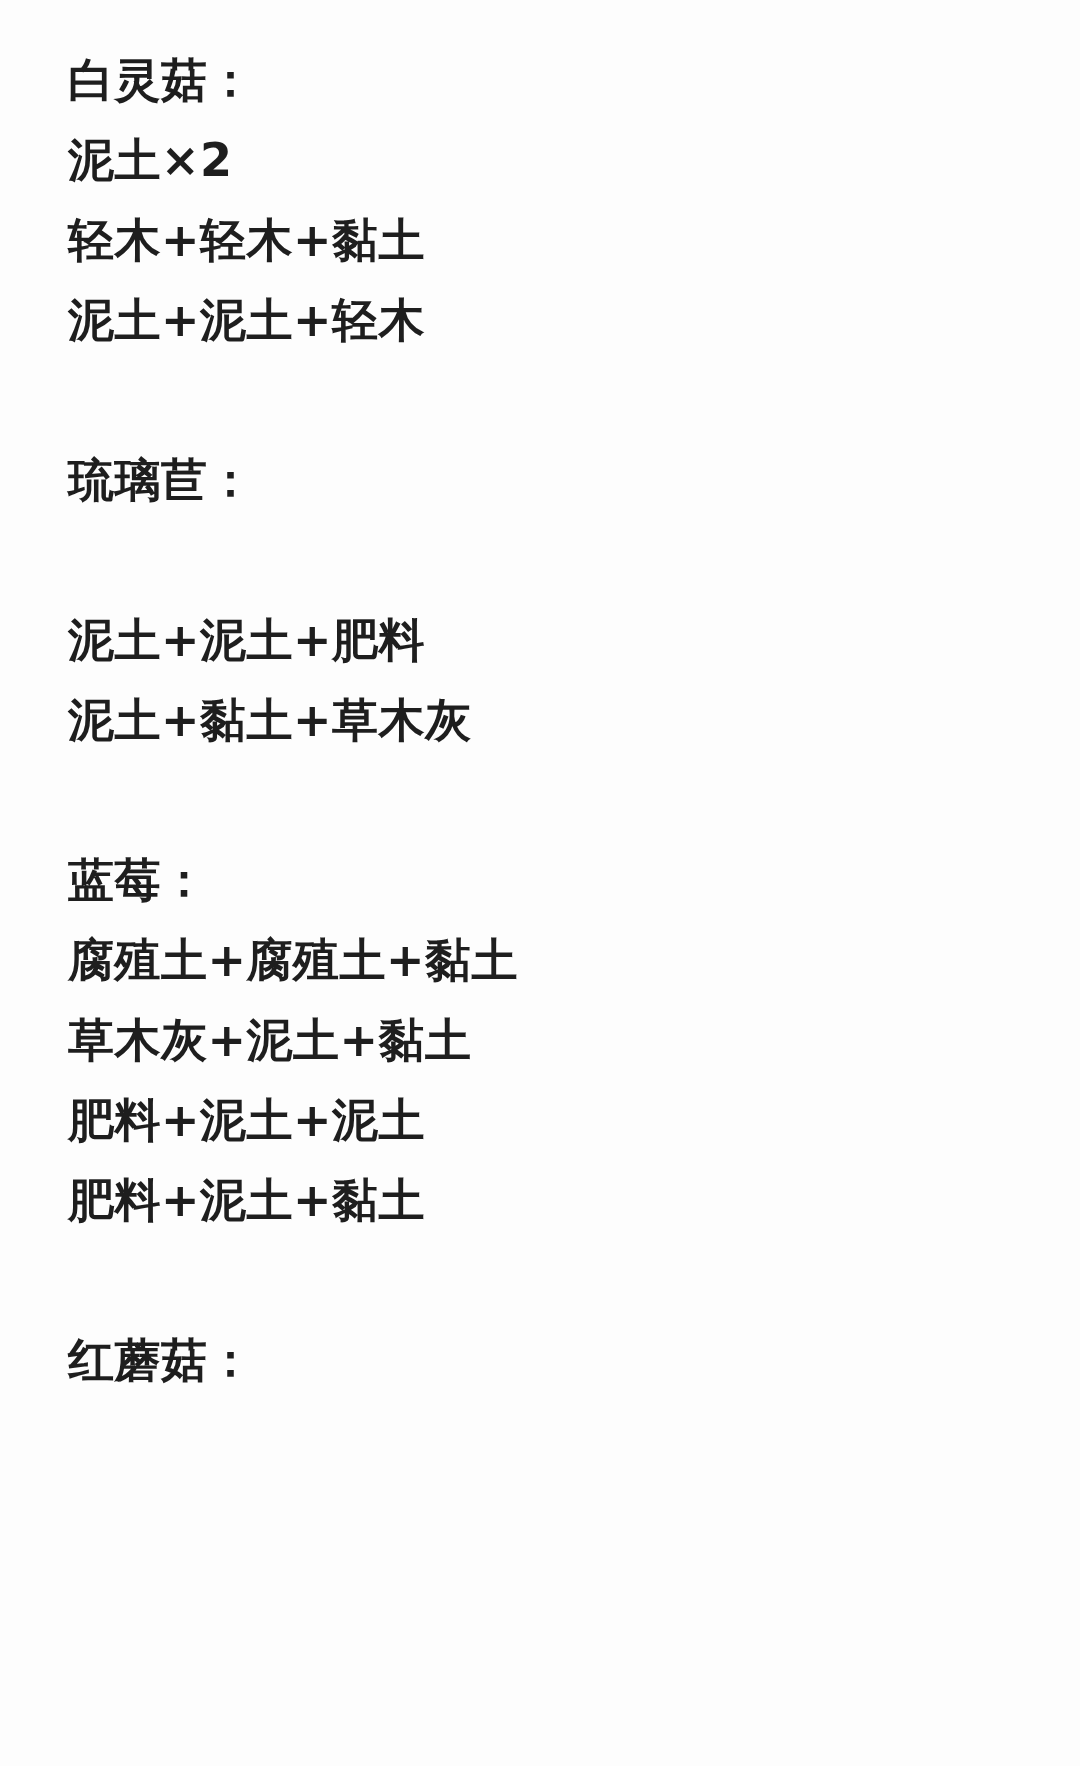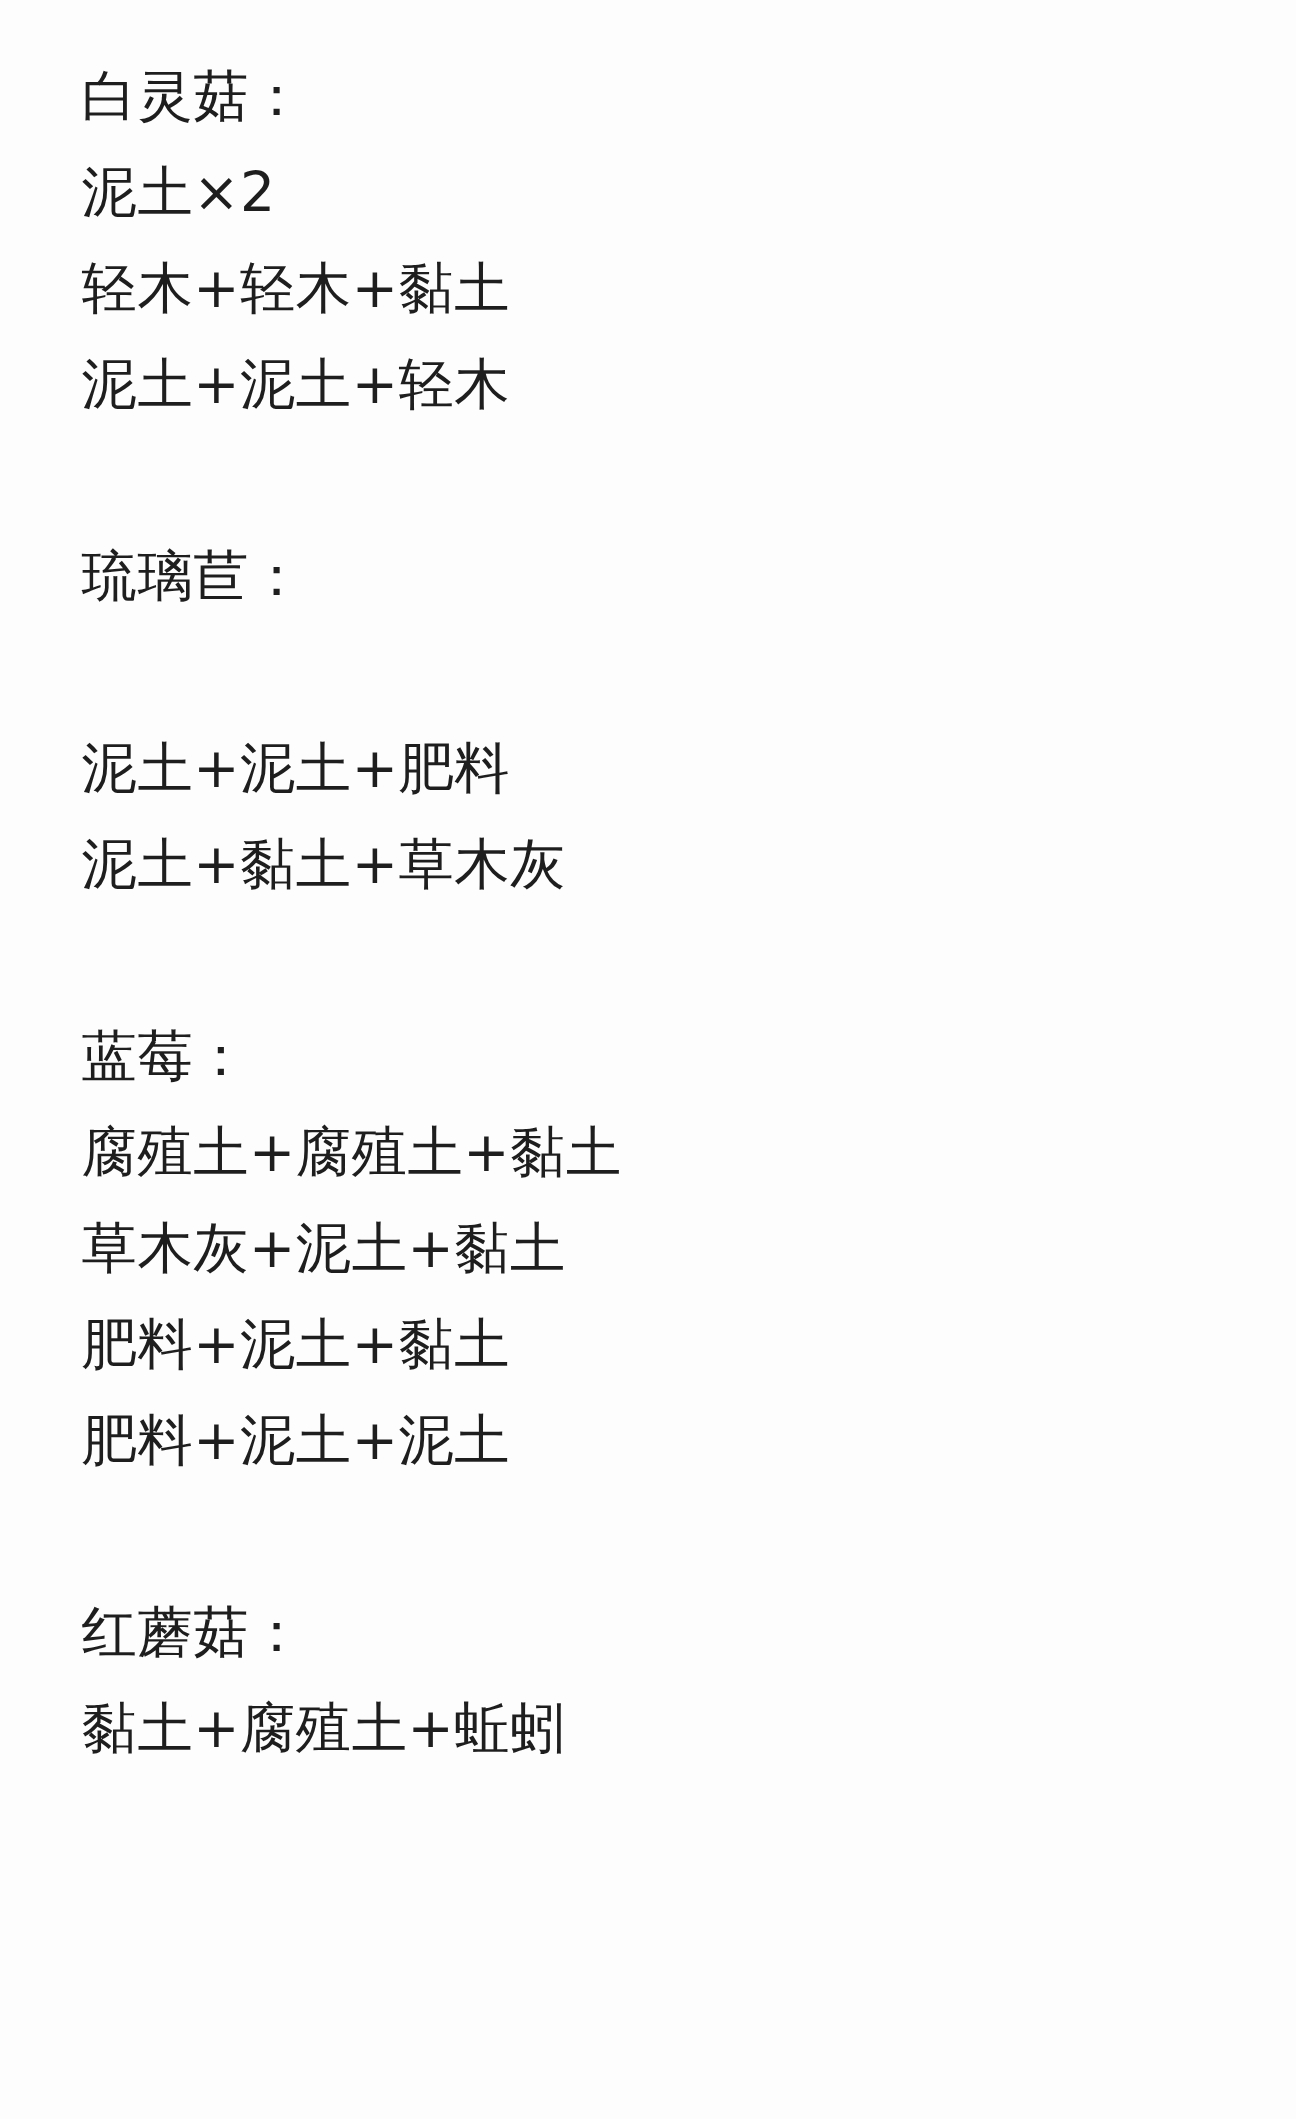--- a/index.html
+++ b/index.html
@@ -14,21 +14,21 @@
     overflow: hidden;
   }
   .doc {
     box-sizing: border-box;
     width: 1080px;
     height: 1766px;
     padding: 40px 30px 0 68px;
     color: #1e1e1e;
     font-size: 46px;
     line-height: 80px;
-    font-weight: 400;
+    font-weight: 700;
   }
   .section {
     margin: 0 0 80px 0;
   }
   .section:last-child {
     margin-bottom: 0;
   }
   .line {
     white-space: nowrap;
     letter-spacing: 0.5px;
@@ -49,21 +49,20 @@
         <div class="line title">琉璃苣：</div>
       </div>
       <div class="section">
         <div class="line recipe">泥土+泥土+肥料</div>
         <div class="line recipe">泥土+黏土+草木灰</div>
       </div>
       <div class="section">
         <div class="line title">蓝莓：</div>
         <div class="line recipe">腐殖土+腐殖土+黏土</div>
         <div class="line recipe">草木灰+泥土+黏土</div>
+        <div class="line recipe">肥料+泥土+泥土</div>
         <div class="line recipe">肥料+泥土+黏土</div>
-        <div class="line recipe">肥料+泥土+泥土</div>
       </div>
       <div class="section">
         <div class="line title">红蘑菇：</div>
-        <div class="line recipe">黏土+腐殖土+蚯蚓</div>
       </div>
     </div>
 </div>
 
 </body></html>

